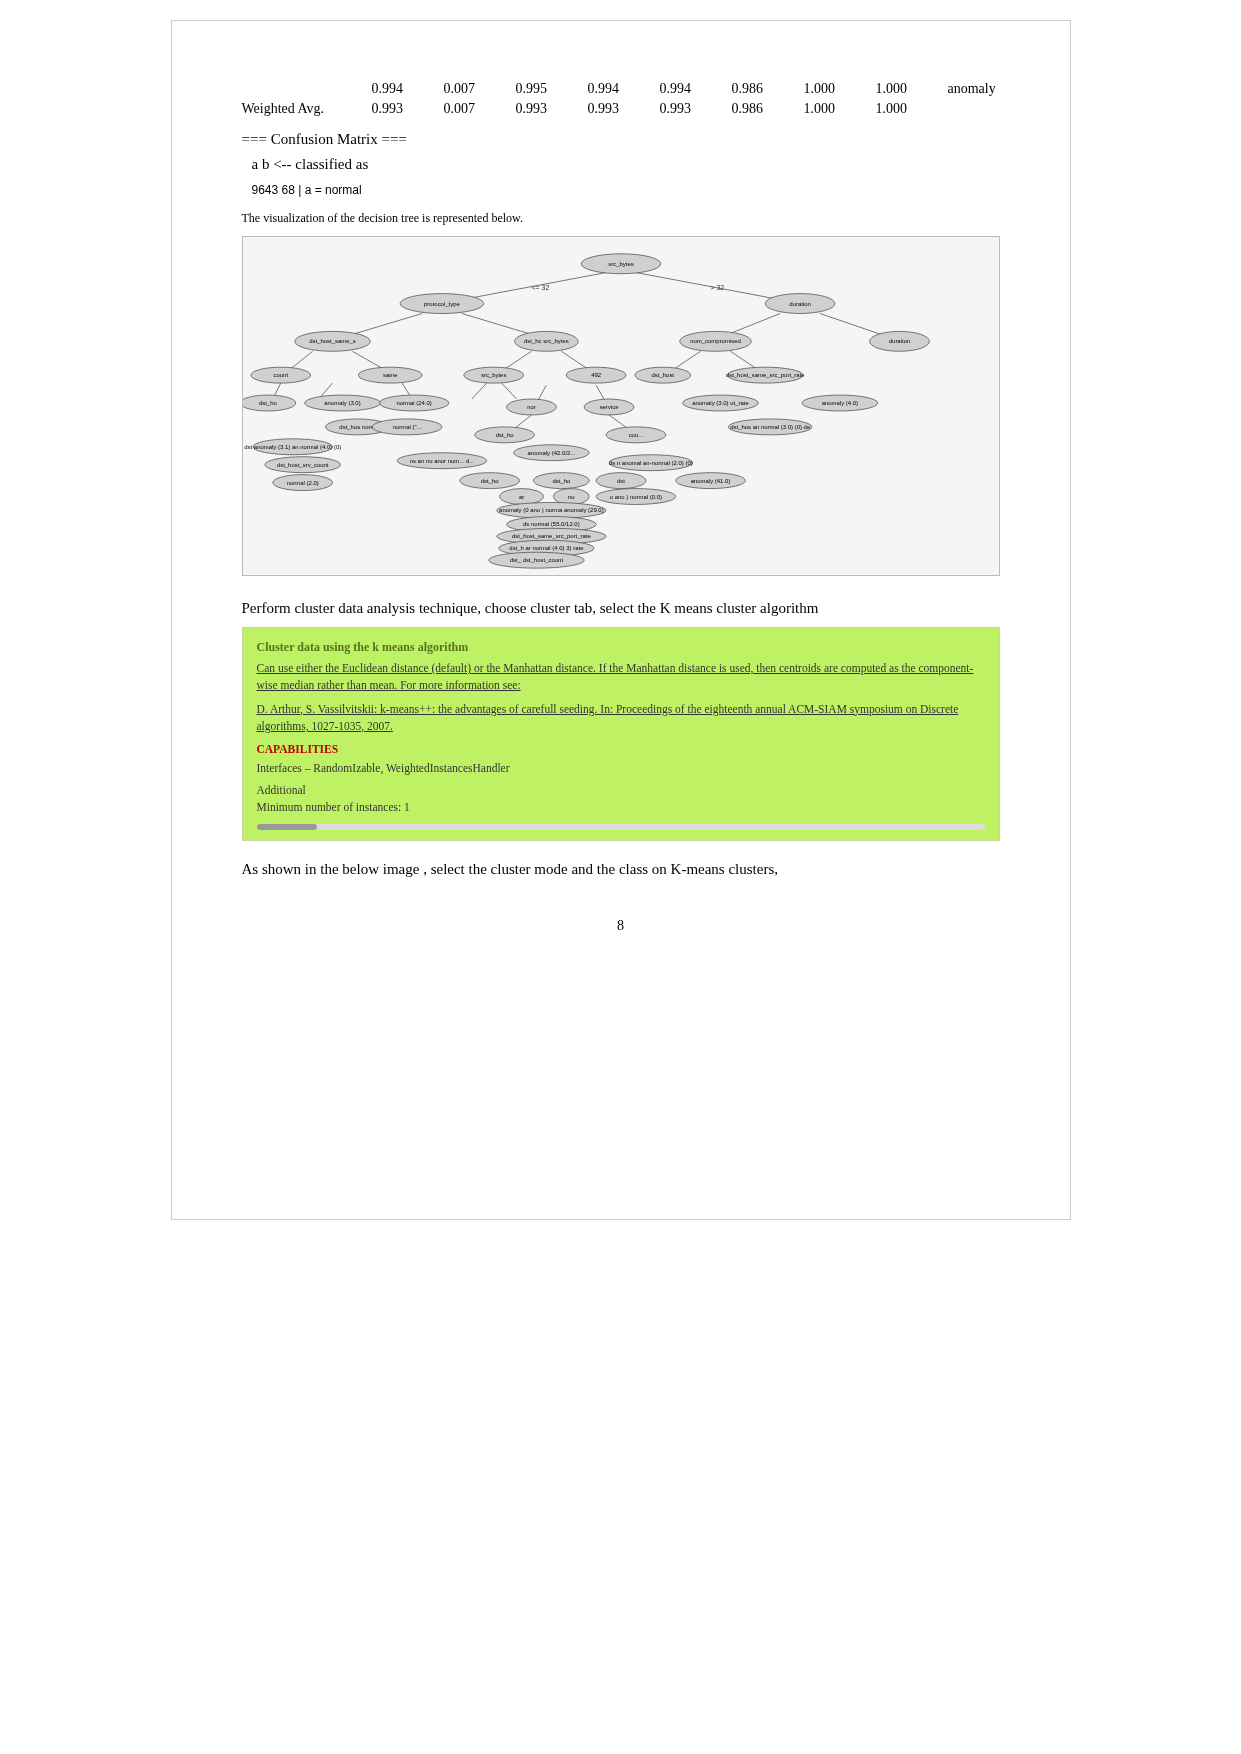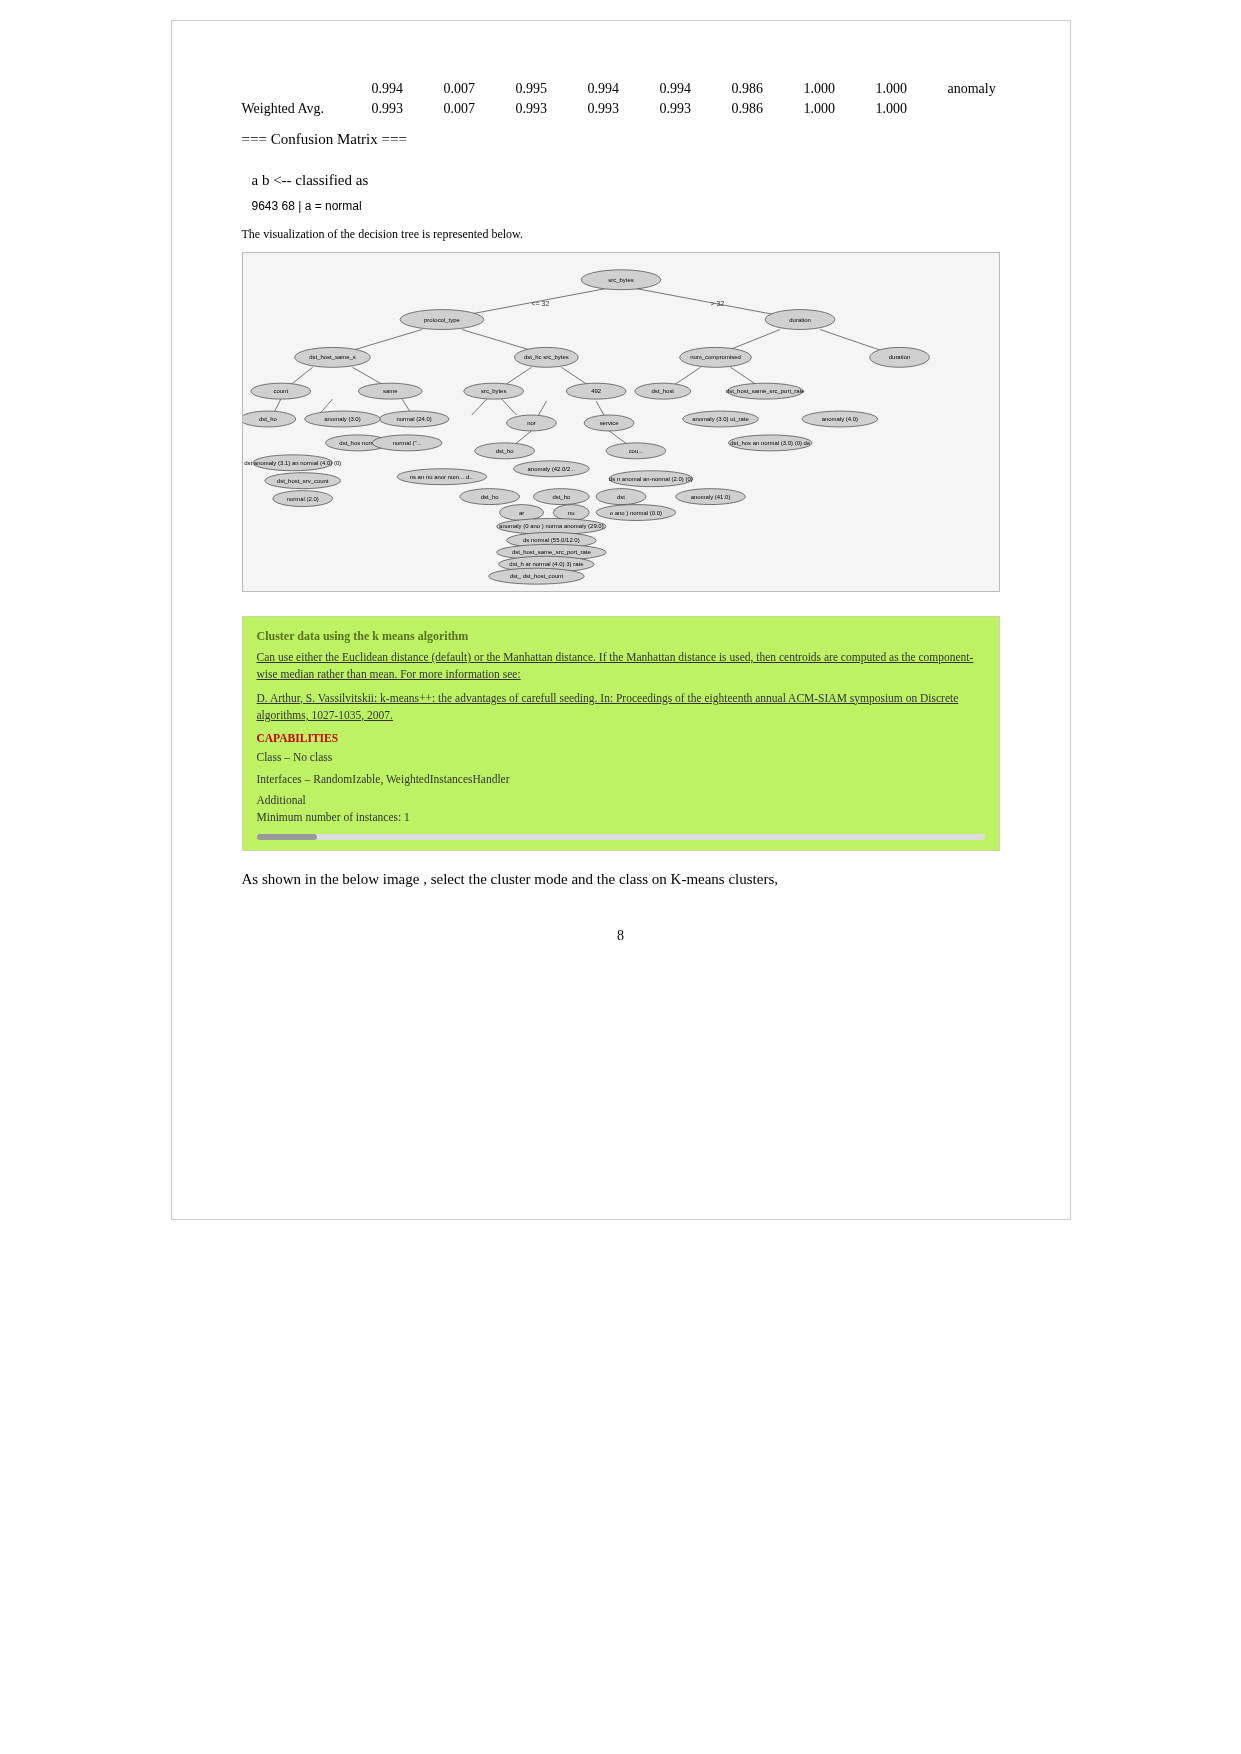--- a/index.html
+++ b/index.html
@@ -40,21 +40,21 @@
       text-align: left;
       font-size: 14px;
     }
     .stats-row.weighted .label {
       min-width: 130px;
     }
 
     
     .section-title {
       font-size: 15px;
-      margin-bottom: 24px;
+      margin-bottom: 8px;
     }
     .classified-as {
       font-size: 15px;
       margin-bottom: 10px;
       padding-left: 10px;
     }
     .matrix-row {
       font-size: 12px;
       margin-bottom: 4px;
       padding-left: 10px;
@@ -356,27 +356,27 @@
       <text class="node-text" x="310" y="298" text-anchor="middle">dst_host_same_src_port_rate</text>
 
       <ellipse class="node-ellipse" cx="305" cy="308" rx="48" ry="8" fill="#e8e8e8"></ellipse>
       <text class="node-text" x="305" y="310" text-anchor="middle">dst_h  ar normal (4.0) 3)  rate</text>
 
       <ellipse class="node-ellipse" cx="295" cy="320" rx="48" ry="8"></ellipse>
       <text class="node-text" x="295" y="322" text-anchor="middle">dst_   dst_host_count</text>
     </svg>
   </div>
 
+  <div class="cluster-caption">Perform cluster data analysis technique, choose cluster tab, select the K means cluster algorithm</div>
 
   <div class="cluster-box">
     <div class="box-title">Cluster data using the k means algorithm</div>
     <div class="box-body">Can use either the Euclidean distance (default) or the Manhattan distance. If the Manhattan distance is used, then centroids are computed as the component-wise median rather than mean. For more information see:</div>
     <div class="box-body">D. Arthur, S. Vassilvitskii: k-means++: the advantages of carefull seeding. In: Proceedings of the eighteenth annual ACM-SIAM symposium on Discrete algorithms, 1027-1035, 2007.</div>
     <div class="cap-title">CAPABILITIES</div>
-    <div class="cap-body">Class – No class</div>
     <div class="cap-body">Interfaces – RandomIzable, WeightedInstancesHandler</div>
     <div class="cap-body" style="white-space:pre-line;">Additional
 Minimum number of instances: 1</div>
     <div class="scrollbar-track">
       <div class="scrollbar-thumb"></div>
     </div>
   </div>
 
   <div class="final-caption">As shown in the below image , select the cluster mode and the class on K-means clusters,</div>
 

